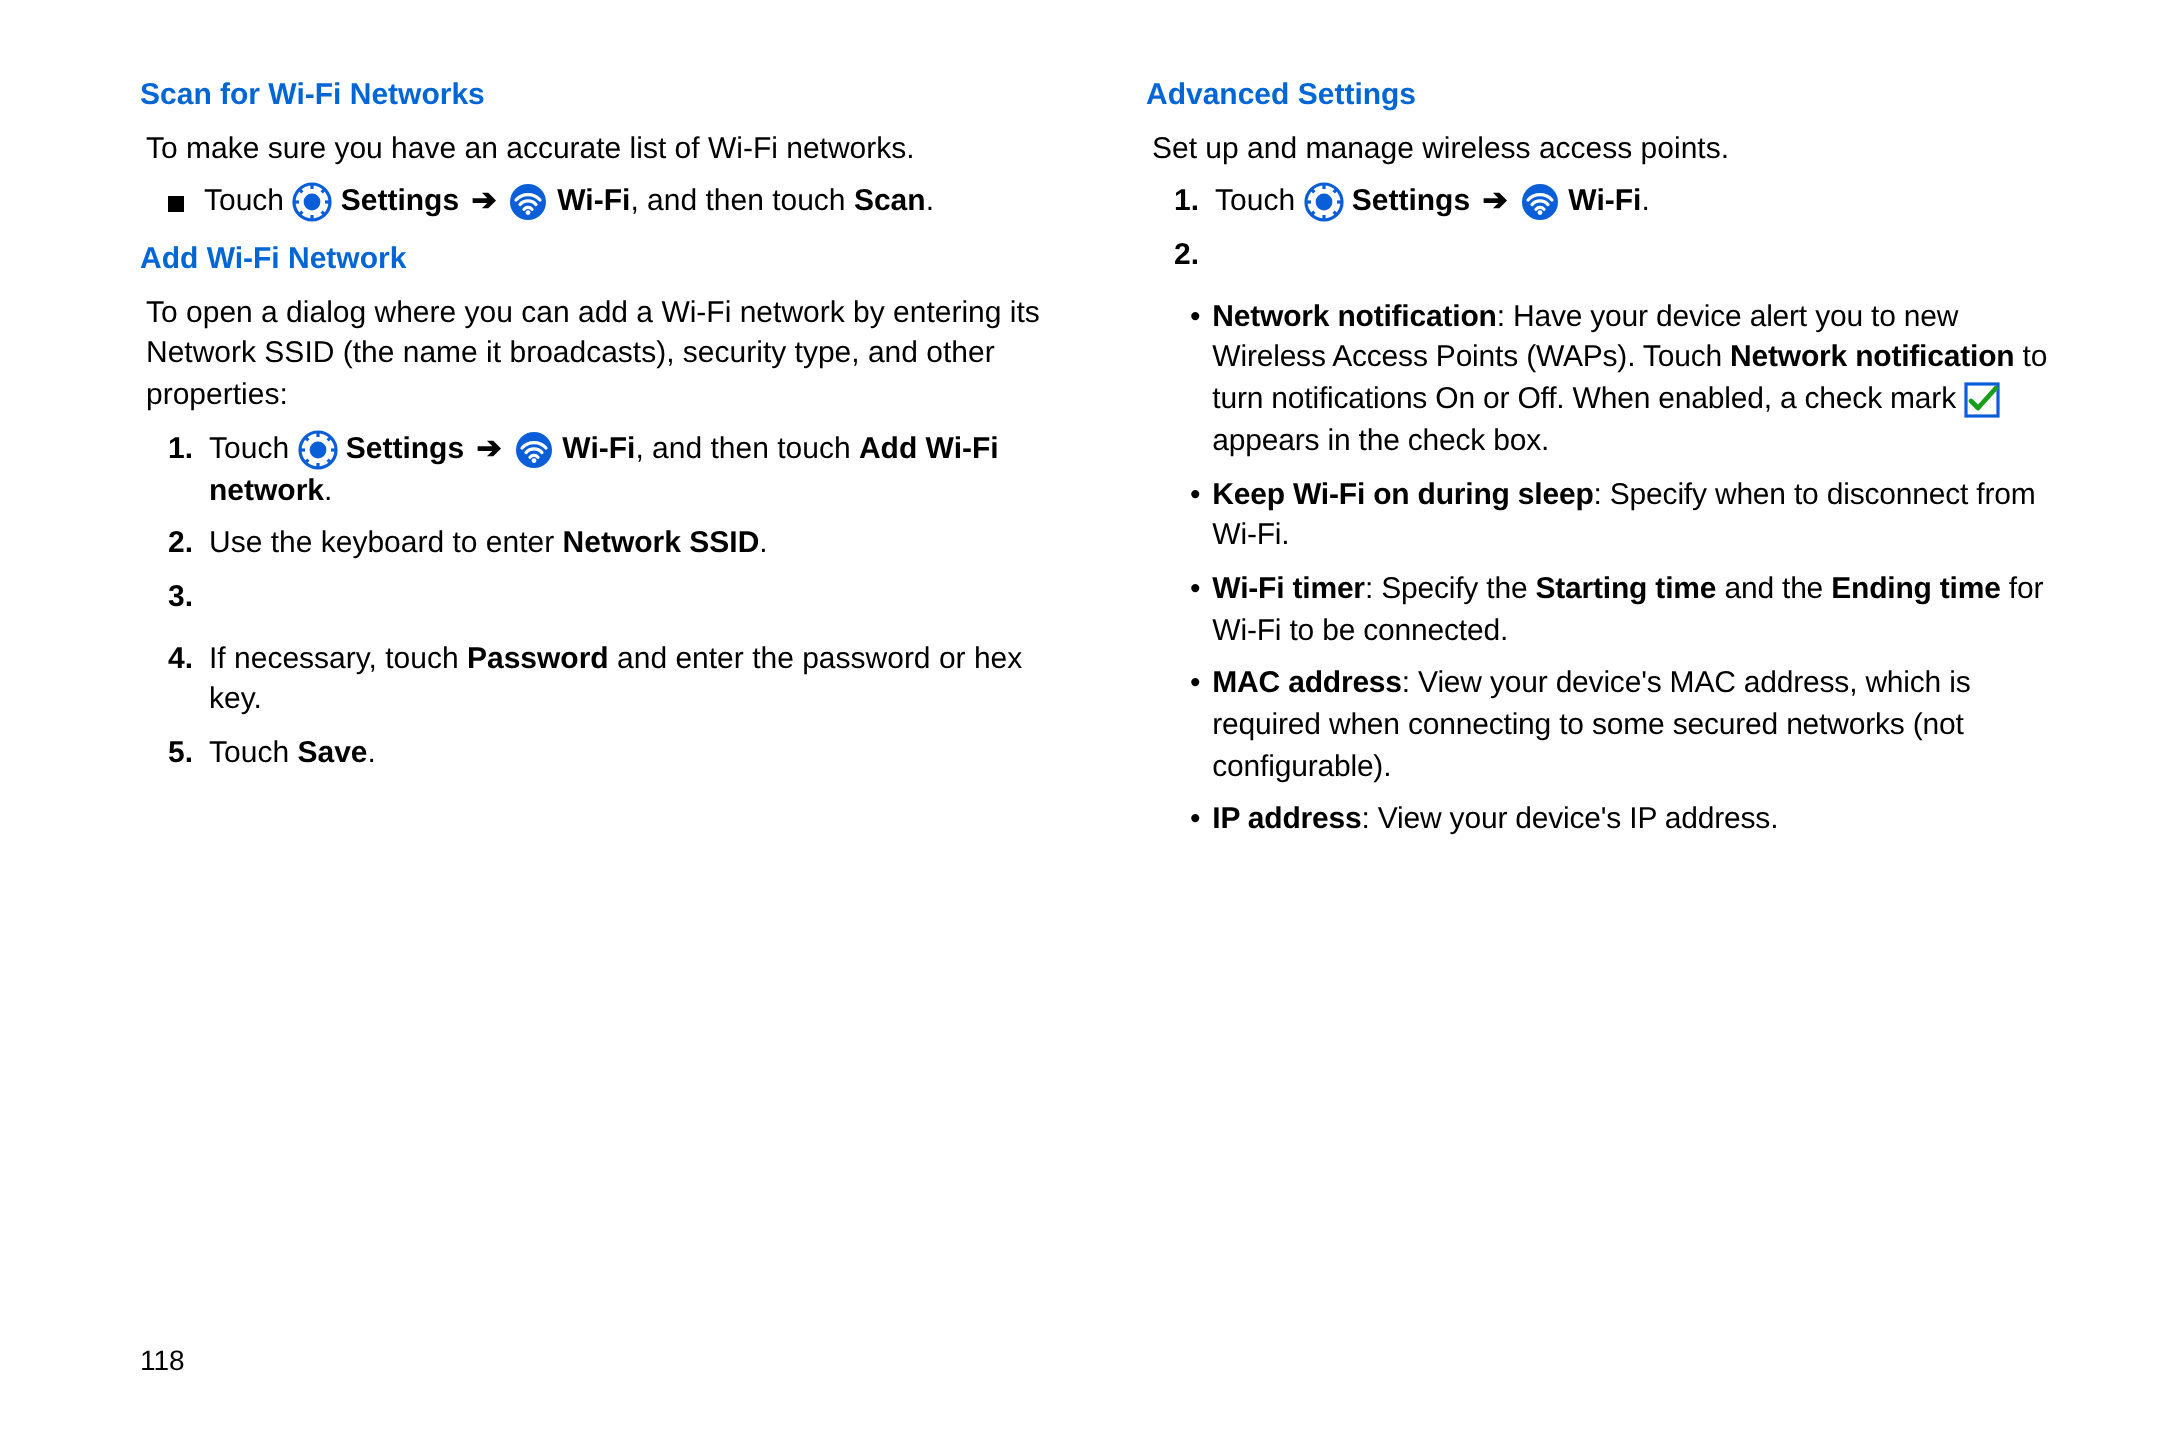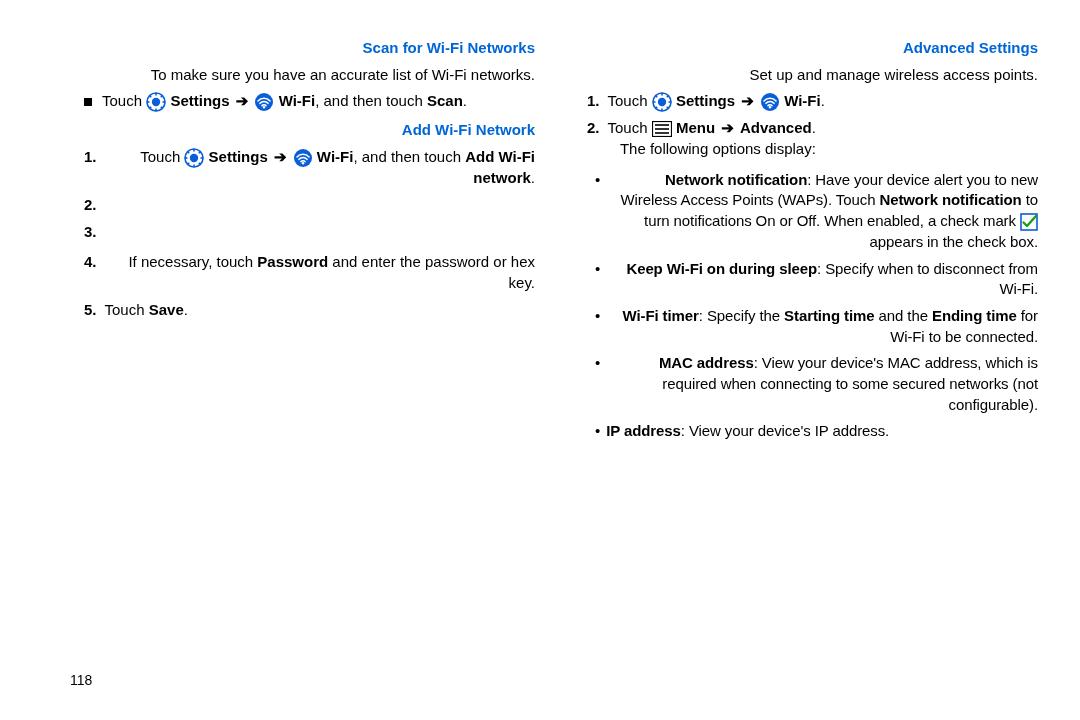--- a/index.html
+++ b/index.html
@@ -14,21 +14,20 @@
   .page {
     box-sizing: border-box;
     padding: 38px 42px 28px 70px;
     display: flex;
     gap: 38px;
     font-size: 15px;
     line-height: 1.38;
   }
   .col {
     flex: 1 1 0;
-    text-align: right;
   }
   h3.sec {
     color: #0066d6;
     font-weight: bold;
     font-size: 15px;
     margin: 0 0 6px 0;
     font-family: Arial, Helvetica, sans-serif;
   }
   p.lead {
     margin: 0 0 6px 3px;
@@ -132,20 +131,21 @@
                   <path d="M8 13.6 A2.7 2.7 0 0 1 12 13.6"></path>
                 </g>
                 <circle cx="10" cy="15.3" r="1.2" fill="#fff"></circle>
               </svg>
         </span>
         <span class="b">Wi-Fi</span><span>, and then touch </span><span class="b">Scan</span><span>.</span>
       </span>
     </div>
 
     <h3 class="sec">Add Wi-Fi Network</h3>
+    <p class="lead">To open a dialog where you can add a Wi-Fi network by entering its Network SSID (the name it broadcasts), security type, and other properties:</p>
 
     <div class="num-list">
       <div class="num-item">
         <span class="n">1.</span>
         <span>
           <span>Touch </span>
           <span class="icon-wrap">
             <svg class="settings-ic" width="20" height="20" viewBox="0 0 20 20">
                   <circle cx="10" cy="10" r="9" fill="none" stroke="#0a5ed8" stroke-width="1.6"></circle>
                   <circle cx="10" cy="10" r="4.2" fill="#0a5ed8"></circle>
@@ -172,20 +172,21 @@
                     <path d="M8 13.6 A2.7 2.7 0 0 1 12 13.6"></path>
                   </g>
                   <circle cx="10" cy="15.3" r="1.2" fill="#fff"></circle>
                 </svg>
           </span>
           <span class="b">Wi-Fi</span><span>, and then touch </span><span class="b">Add Wi-Fi network</span><span>.</span>
         </span>
       </div>
       <div class="num-item">
         <span class="n">2.</span>
+        <span><span>Use the keyboard to enter </span><span class="b">Network SSID</span><span>.</span></span>
       </div>
       <div class="num-item">
         <span class="n">3.</span>
       </div>
     </div>
 
 
     <div class="num-list">
       <div class="num-item">
         <span class="n">4.</span>
@@ -235,36 +236,20 @@
                     <path d="M8 13.6 A2.7 2.7 0 0 1 12 13.6"></path>
                   </g>
                   <circle cx="10" cy="15.3" r="1.2" fill="#fff"></circle>
                 </svg>
           </span>
           <span class="b">Wi-Fi</span><span>.</span>
         </span>
       </div>
       <div class="num-item">
         <span class="n">2.</span>
-        <span>
-          <span>Touch </span>
-          <span class="icon-wrap">
-            <svg class="menu-ic" width="20" height="16" viewBox="0 0 20 16">
-                  <rect x="0.5" y="0.5" width="19" height="15" fill="none" stroke="#000" stroke-width="1.2"></rect>
-                  <line x1="3" y1="4" x2="17" y2="4" stroke="#000" stroke-width="1.6"></line>
-                  <line x1="3" y1="8" x2="17" y2="8" stroke="#000" stroke-width="1.6"></line>
-                  <line x1="3" y1="12" x2="17" y2="12" stroke="#000" stroke-width="1.6"></line>
-                </svg>
-          </span>
-          <span class="b">Menu</span>
-          <span class="arrow">➔</span>
-          <span class="b">Advanced</span><span>.</span>
-          <br>
-          <span>The following options display:</span>
-        </span>
       </div>
     </div>
 
     <div class="sub-bullets cond">
       <div class="sub-bullet">
         <span class="dot">•</span>
         <span>
           <span class="b">Network notification</span><span>: Have your device alert you to new Wireless Access Points (WAPs). Touch </span><span class="b">Network notification</span><span> to turn notifications On or Off. When enabled, a check mark </span>
           <span class="icon-wrap">
             <svg class="check-ic" width="18" height="18" viewBox="0 0 18 18">

